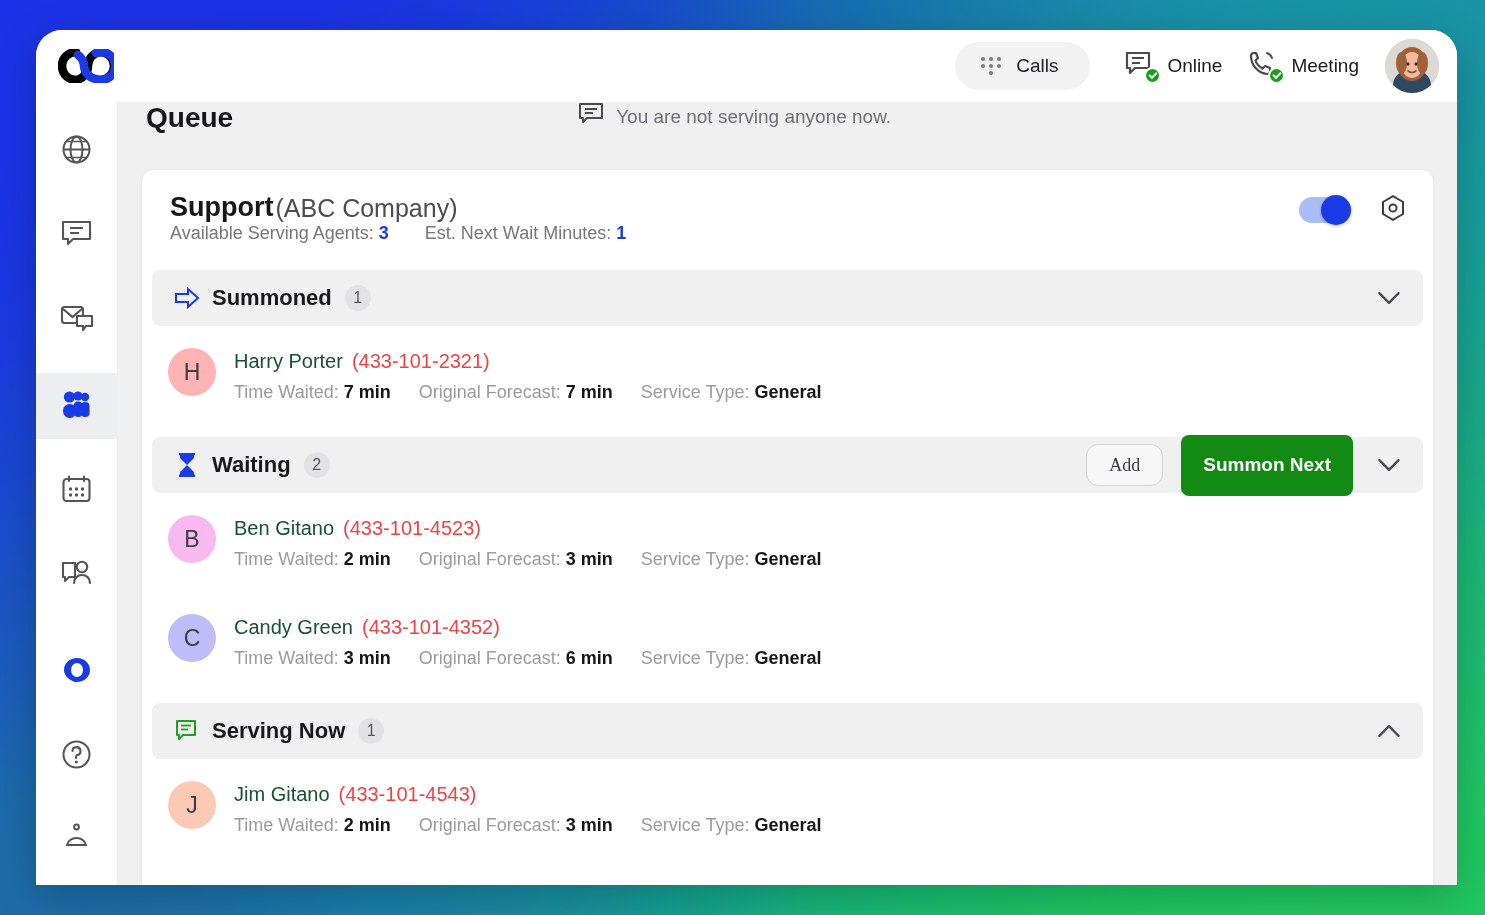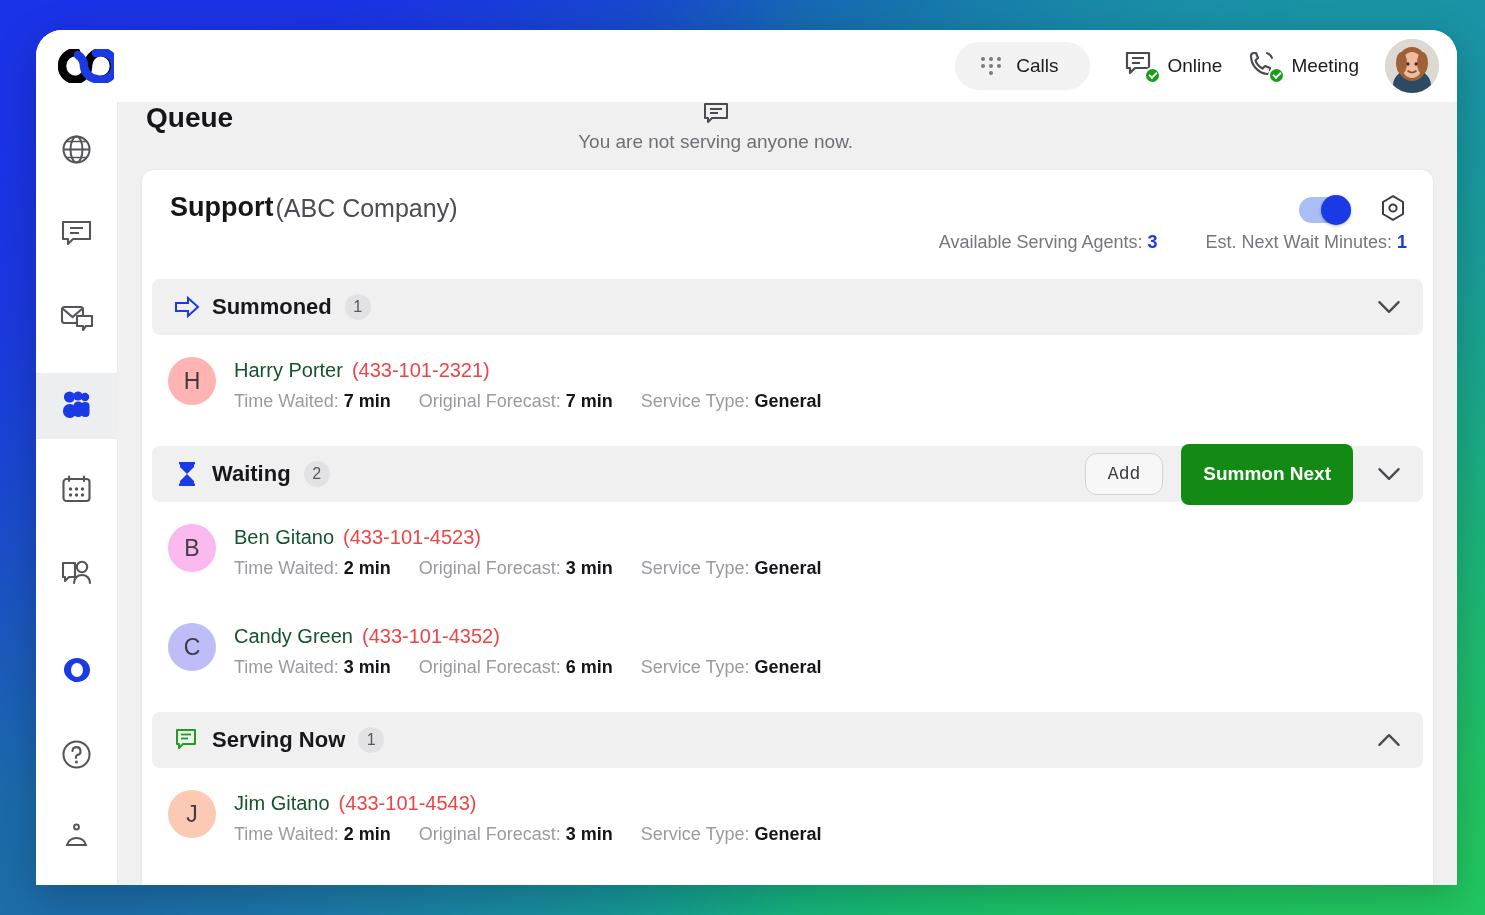--- a/index.html
+++ b/index.html
@@ -110,36 +110,36 @@
     flex: 1; background: #f0f0f1;
     display: flex; flex-direction: column;
     overflow: hidden;
   }
   .page-head {
     height: 66px; display: flex; align-items: flex-start;
     padding: 0 28px;
     flex: none;
   }
   .page-title { font-size: 28px; font-weight: 700; color: #15151a; }
-  .serving-note { display: flex; align-items: center; margin-left: 345px; flex-direction: column; }
+  .serving-note { display: flex; align-items: center; gap: 12px; margin-left: 345px; }
   .serving-note .note-text { font-size: 19px; color: #6f7076; }
 
   .card {
     margin: 2px 24px 0 24px;
     background: #fff;
     border-radius: 12px 12px 0 0;
     flex: 1;
     overflow: hidden;
     box-shadow: 0 1px 4px rgba(0,0,0,.07);
   }
   .card-head { padding: 22px 26px 10px 28px; position: relative; }
   .qtitle-row { display: flex; align-items: flex-end; gap: 2px; }
   .qtitle { font-size: 27px; font-weight: 700; color: #15151a; }
   .qcompany { font-size: 25px; color: #4b4c52; }
-  .qstats { margin-top: 9px; font-size: 18px; color: #76777d; display: flex; gap: 48px; justify-content: flex-end; }
+  .qstats { font-size: 18px; color: #76777d; display: flex; gap: 36px; }
   .qstats b { color: #1a3ae5; font-weight: 700; }
 
   .head-ctrl { position: absolute; right: 26px; top: 24px; display: flex; align-items: center; gap: 28px; }
   .toggle {
     width: 52px; height: 26px; border-radius: 14px;
     background: #aabdf7; position: relative; cursor: pointer;
   }
   .toggle:after {
     content: ""; position: absolute; right: 0; top: -2px;
     width: 30px; height: 30px; border-radius: 50%;
@@ -162,21 +162,21 @@
     min-width: 26px; height: 26px; padding: 0 8px;
     background: #e2e2e4; border-radius: 13px;
     display: flex; align-items: center; justify-content: center;
     font-size: 16px; color: #57585e;
   }
   .sec-spacer { flex: 1; }
   .btn-add {
     height: 42px; padding: 0 22px;
     background: #f7f7f8; border: 1px solid #d3d3d6;
     border-radius: 12px; font-size: 18px; color: #3a3b40;
-    cursor: pointer; font-family: Liberation Mono, monospace;
+    cursor: pointer; font-family: Liberation Serif, serif;
   }
   .btn-summon {
     height: 61px; padding: 0 22px; margin-left: 18px;
     background: #138a13; border: none; border-radius: 8px;
     font-size: 19px; font-weight: 700; color: #fff;
     cursor: pointer; font-family: inherit;
   }
   .chev { margin-left: 24px; cursor: pointer; display: flex; align-items: center; }
 
   .person-list { padding: 0 10px; }

